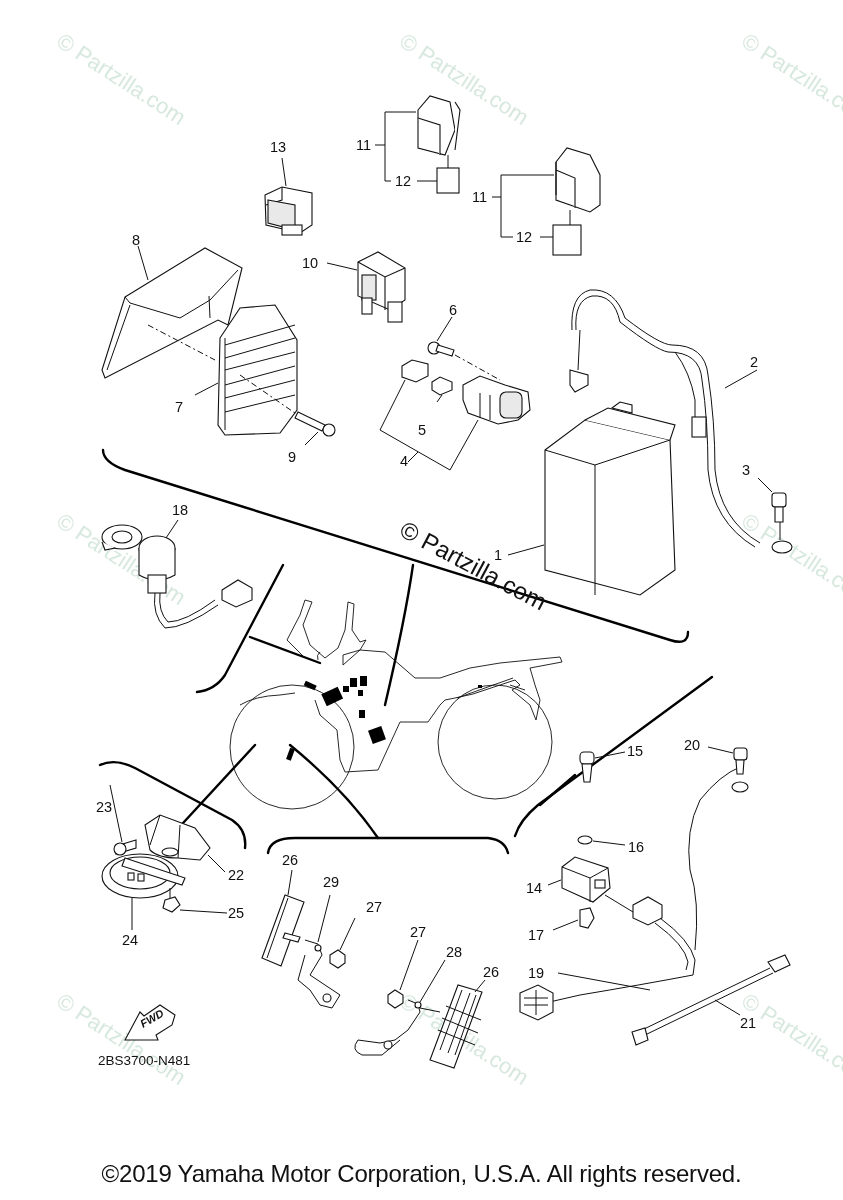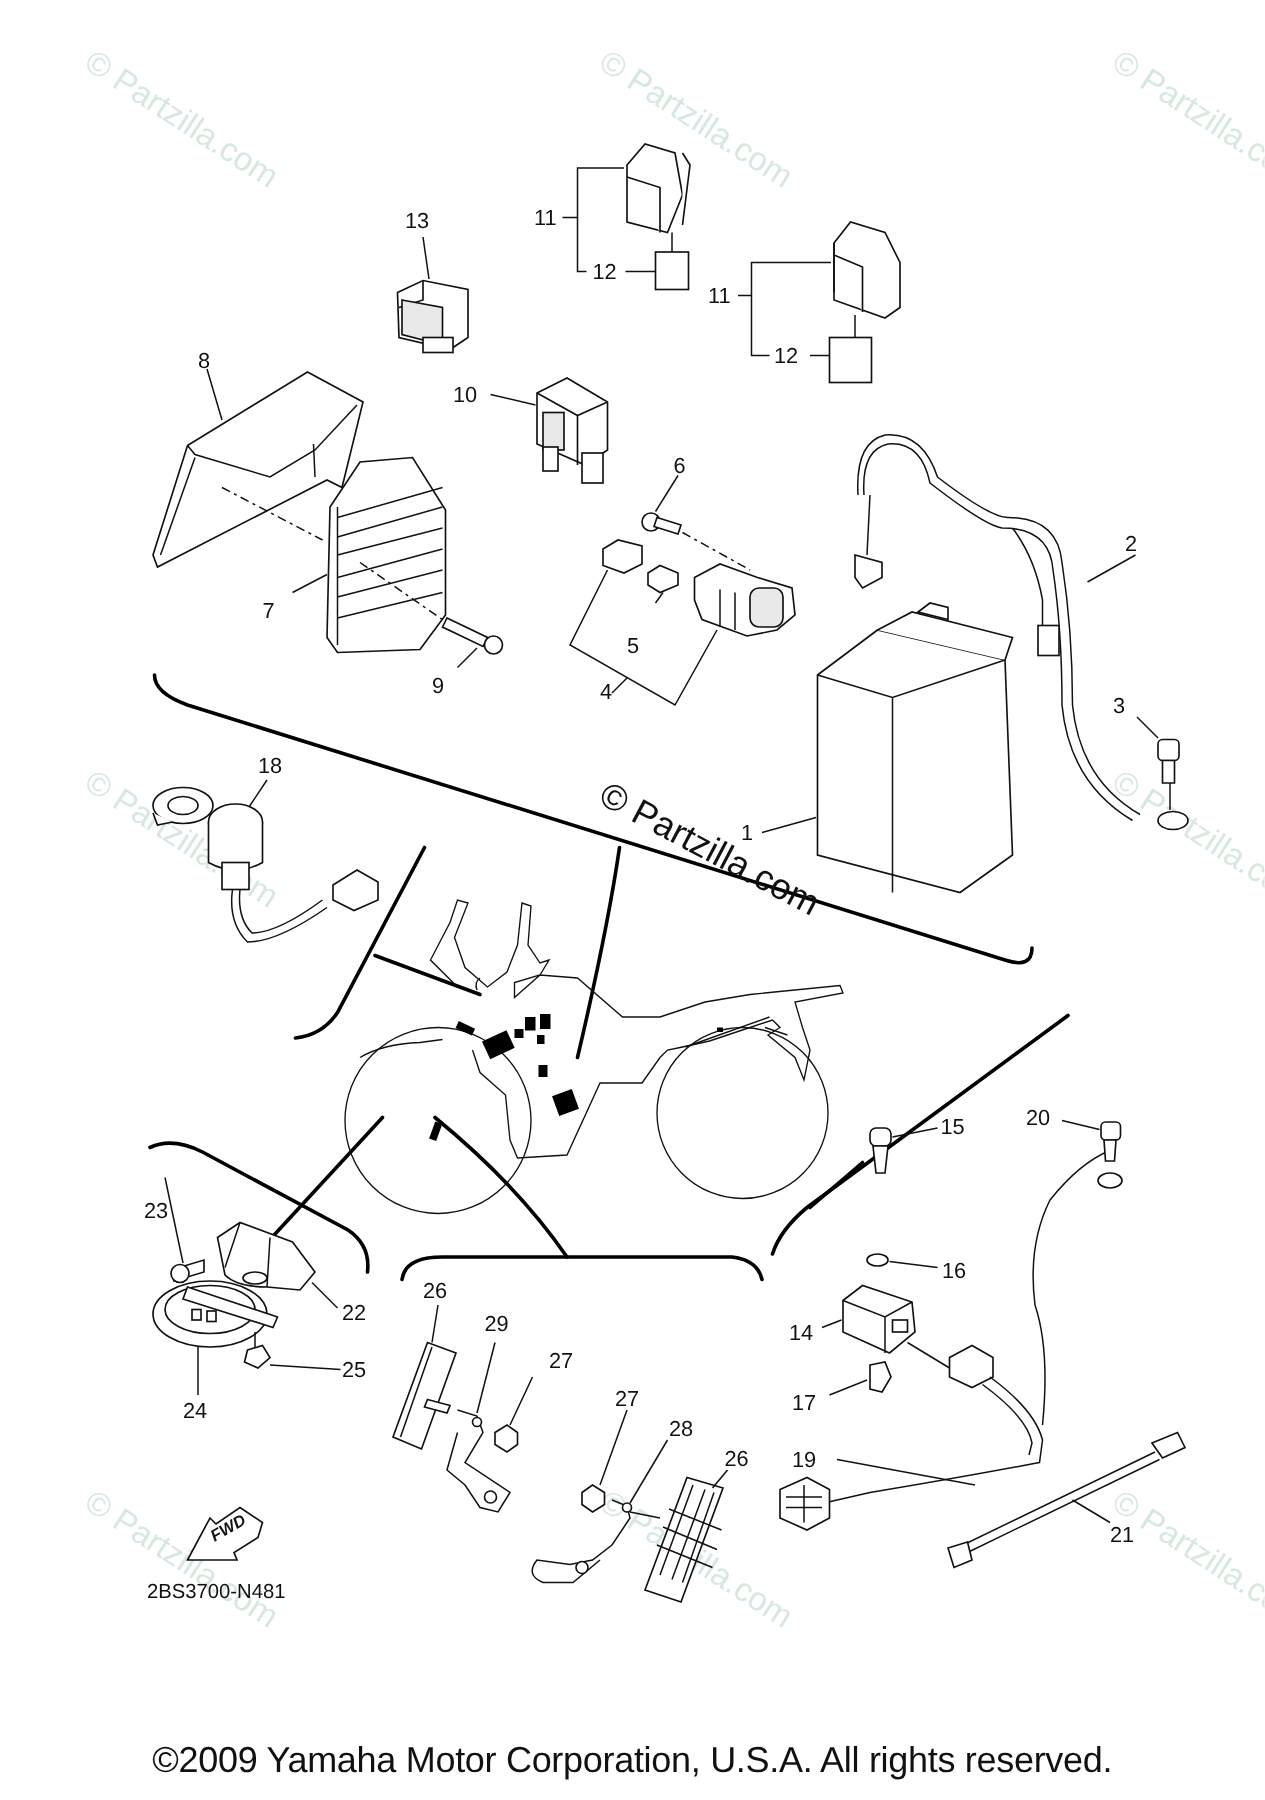--- a/index.html
+++ b/index.html
@@ -298,13 +298,13 @@
     <text class="callout" x="740" y="1028">21</text>
   </g>
 
   <g>
     <path class="part" d="M125,1040 L140,1012 L144,1016 L160,1005 L175,1015 L172,1025 L156,1035 L158,1040 Z"></path>
     <text transform="translate(143,1028) rotate(-30)" style="font-family:'Liberation Sans',sans-serif;font-size:11px;font-weight:bold;fill:#111;font-style:italic">FWD</text>
   </g>
   <text class="code" x="98" y="1065">2BS3700-N481</text>
 </svg>
 
-<div id="copyright">©2009 Yamaha Motor Corporation, U.S.A. All rights reserved.</div>
+<div id="copyright">©2019 Yamaha Motor Corporation, U.S.A. All rights reserved.</div>
 
 </body></html>

